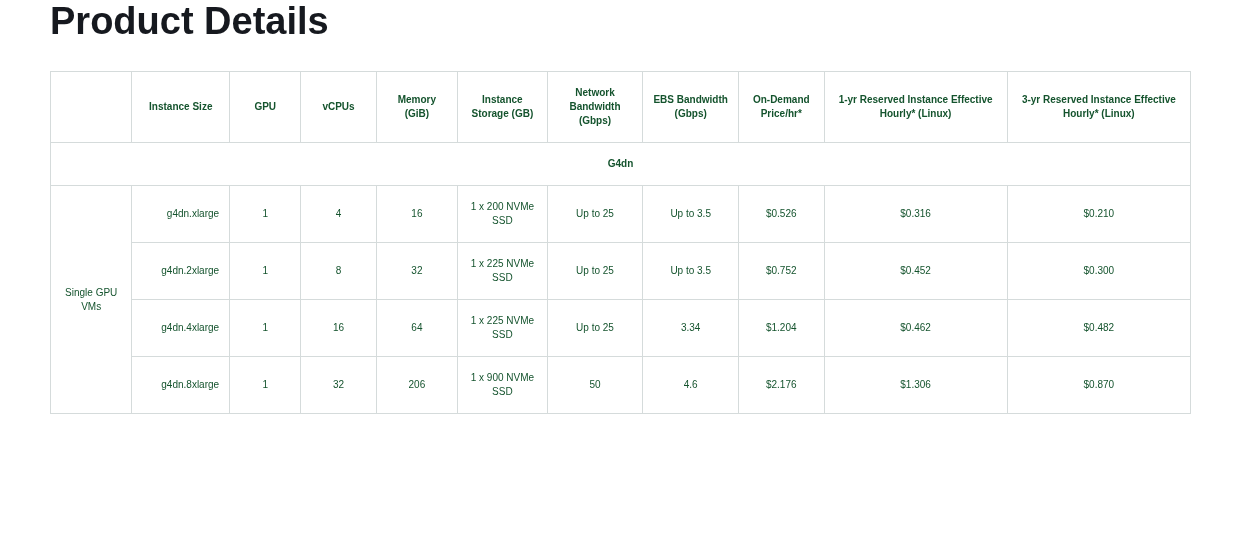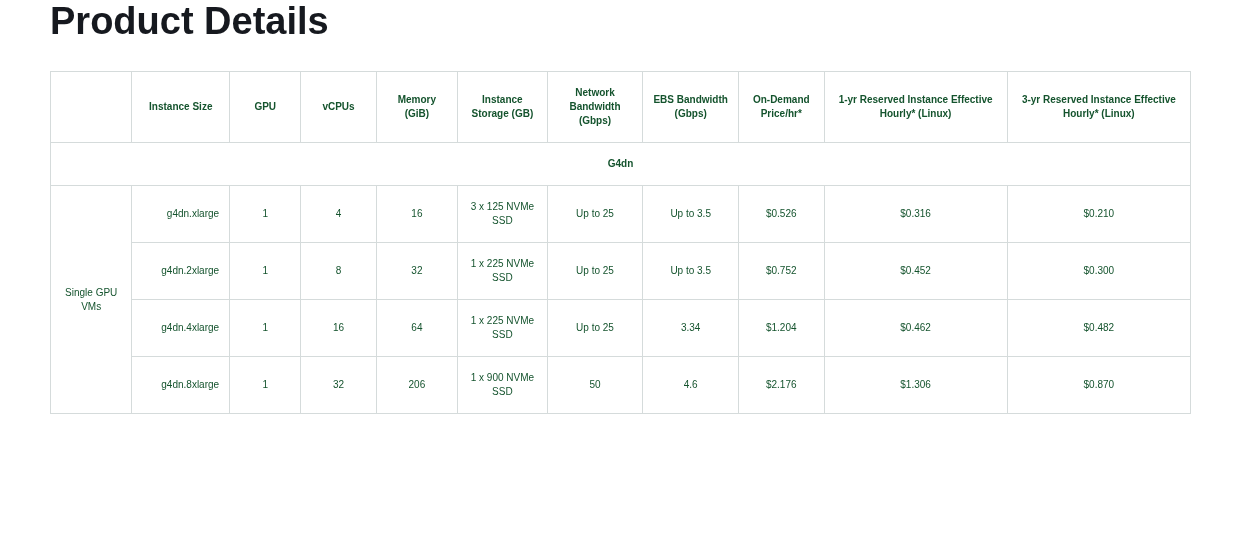--- a/index.html
+++ b/index.html
@@ -95,21 +95,21 @@
     <tr class="group-row">
       <td colspan="11">G4dn</td>
     </tr>
 
     <tr>
       <td rowspan="4">Single GPU VMs</td>
       <td class="left-cell">g4dn.xlarge</td>
       <td>1</td>
       <td>4</td>
       <td>16</td>
-      <td>3 x 125 NVMe SSD</td>
+      <td>1 x 200 NVMe SSD</td>
       <td>Up to 25</td>
       <td>Up to 3.5</td>
       <td>$0.526</td>
       <td>$0.316</td>
       <td>$0.210</td>
     </tr>
 
     <tr>
       <td class="left-cell">g4dn.2xlarge</td>
       <td>1</td>

